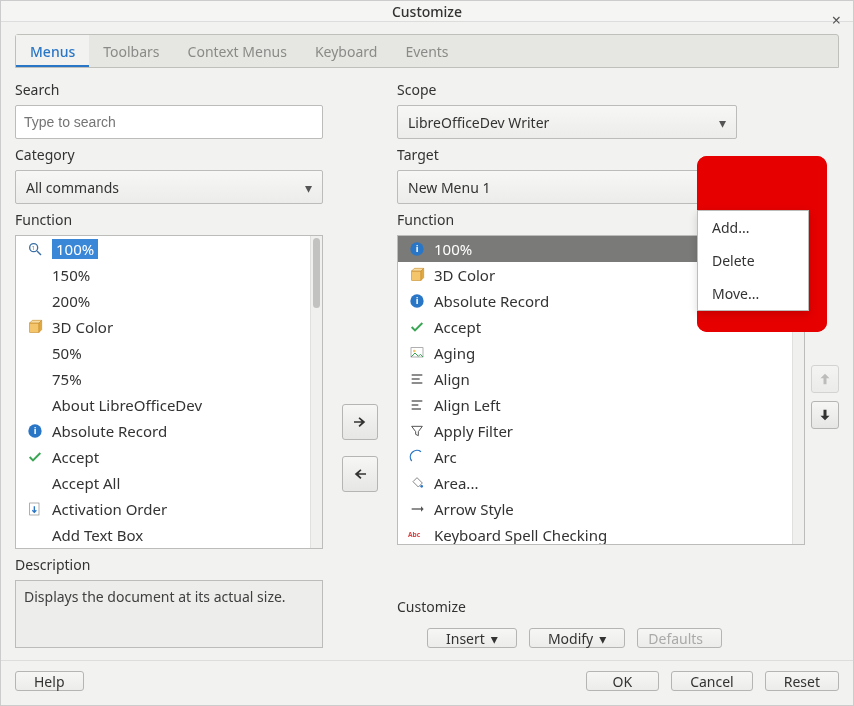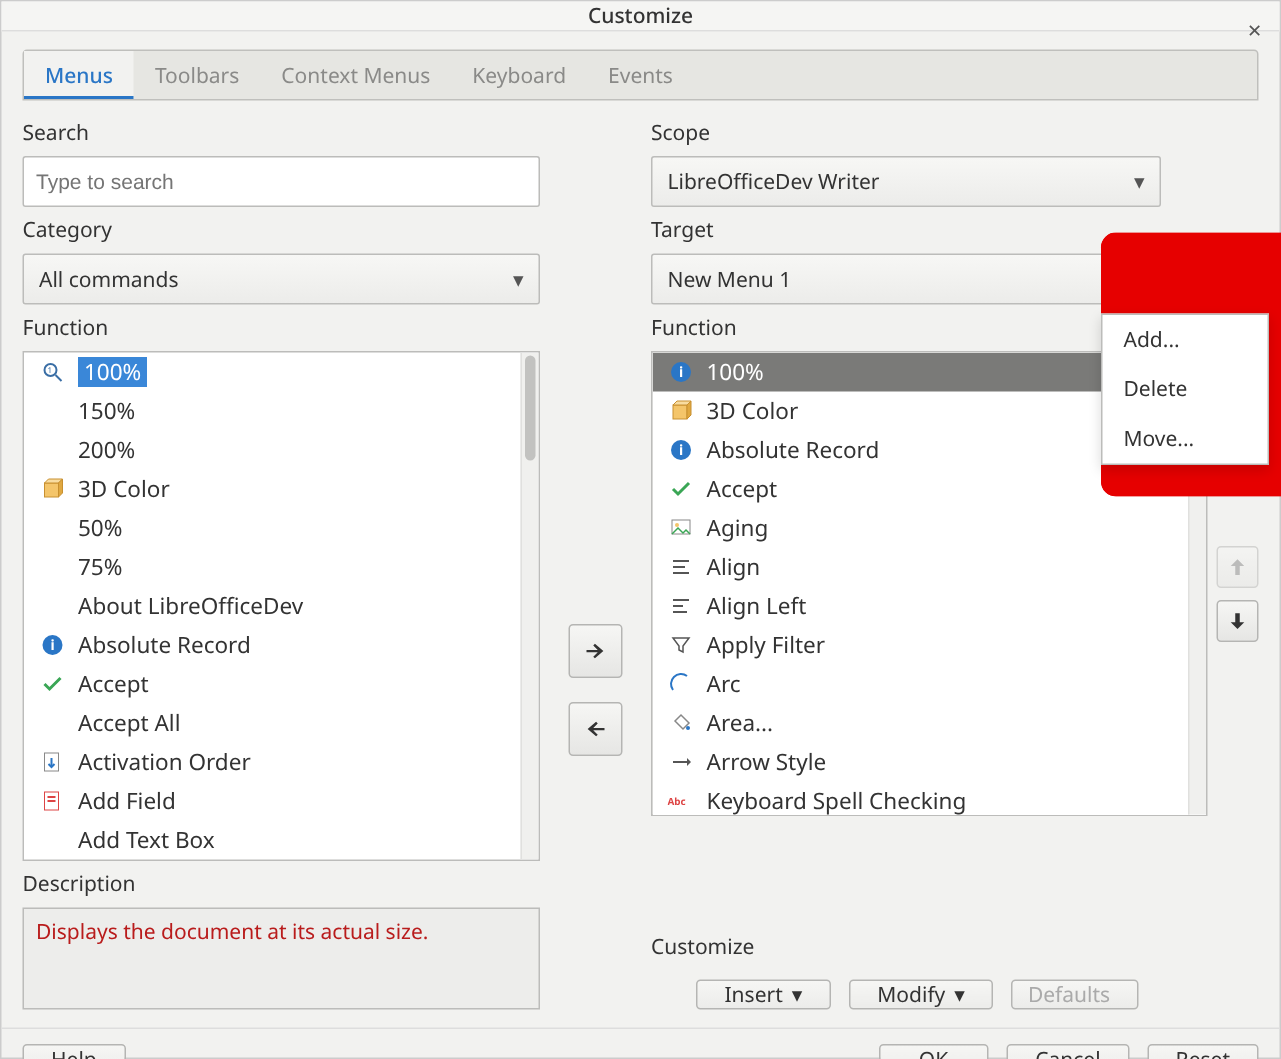--- a/index.html
+++ b/index.html
@@ -7,33 +7,33 @@
   .window { width: 854px; height: 706px; background: #f2f2f0; display: flex; flex-direction: column; border: 1px solid #ccc; position: relative; }
   .titlebar { height: 32px; display: flex; align-items: center; justify-content: center; background: #f5f5f3; border-bottom: 1px solid #ddd; position: relative; }
   .titlebar .title { font-size: 14px; font-weight: 500; color: #333; }
   .titlebar .close { position: absolute; right: 12px; top: 8px; font-size: 16px; color: #555; cursor: pointer; }
   .body { flex: 1; padding: 12px 14px 12px 14px; display: flex; flex-direction: column; gap: 10px; }
   .tabs { display: flex; background: #e6e6e2; border: 1px solid #bfbfbc; border-radius: 3px 3px 0 0; height: 34px; }
   .tab { padding: 7px 14px; color: #8a8a88; cursor: pointer; font-size: 14px; }
   .tab.active { background: #f2f2f0; color: #2a76c6; border-bottom: 2px solid #2a76c6; font-weight: 500; }
   .columns { display: flex; gap: 16px; flex: 1; min-height: 0; }
   .col { display: flex; flex-direction: column; gap: 4px; }
-  .col.left { width: 345px; justify-content: center; }
+  .col.left { width: 308px; justify-content: center; }
   .col.mid { width: 42px; align-items: center; justify-content: center; gap: 16px; padding-top: 170px; }
   .col.right { flex: 1; position: relative; }
   label.sec { font-size: 14px; color: #333; margin-top: 2px; margin-bottom: 2px; display: block; }
   input[type="text"].search { height: 34px; border: 1px solid #bcbcba; border-radius: 2px; padding: 0 8px; font-size: 14px; color: #0369a1; background: #fff; width: 100%; }
   .combo { height: 34px; border: 1px solid #bcbcba; border-radius: 2px; background: linear-gradient(#f7f7f5,#ececea); display: flex; align-items: center; padding: 0 10px; justify-content: space-between; cursor: pointer; }
   .combo .label { color: #333; }
   .combo .caret { color: #555; }
   .listbox { border: 1px solid #bcbcba; background: #fff; flex: 1; overflow-y: auto; position: relative; min-height: 0; }
   .listbox .row { display: flex; align-items: center; gap: 8px; padding: 3px 8px 3px 10px; font-size: 15px; color: #333; cursor: pointer; }
   .listbox .row .icon { width: 18px; height: 18px; display: flex; align-items: center; justify-content: center; flex-shrink: 0; }
   .listbox .row.selected-dark { background: #7a7a78; color: #fff; }
-  .desc-box { border: 1px solid #bcbcba; background: #ededeb; height: 68px; padding: 6px 8px; font-size: 14px; color: #b91c1c; }
+  .desc-box { border: 1px solid #bcbcba; background: #ededeb; height: 68px; padding: 6px 8px; font-size: 14px; color: #404040; }
   .icon-btn { width: 36px; height: 36px; border: 1px solid #b5b5b3; border-radius: 3px; background: linear-gradient(#f6f6f4,#e6e6e4); display: flex; align-items: center; justify-content: center; cursor: pointer; }
   .icon-btn.small { width: 28px; height: 28px; }
   .icon-btn svg { width: 18px; height: 18px; }
   .icon-btn.disabled { opacity: 0.5; cursor: default; }
   .right-top { display: flex; gap: 23px; align-items: flex-start; position: relative; }
   .right-top .combo { flex: 1; }
   .gear-btn { width: 40px; height: 34px; border: 1px solid #bcbcba; border-radius: 3px; background: linear-gradient(#f7f7f5,#ececea); display: flex; align-items: center; justify-content: center; cursor: pointer; }
   .popup { position: absolute; top: 38px; right: -12px; width: 112px; background: #fff; border: 1px solid #bcbcba; box-shadow: 0 3px 8px rgba(0,0,0,0.15); z-index: 20; }
   .popup .item { padding: 7px 14px; font-size: 14px; color: #333; cursor: pointer; }
   
@@ -147,30 +147,20 @@
               <span class="icon">
                 <svg width="16" height="16" viewBox="0 0 24 24">
                   <rect x="4" y="3" width="14" height="18" fill="#fff" stroke="#888"></rect>
                   <path d="M8 14l3 3 3-3" fill="none" stroke="#2a76c6" stroke-width="2"></path>
                   <line x1="11" y1="8" x2="11" y2="17" stroke="#2a76c6" stroke-width="2"></line>
                 </svg>
               </span>
               <span>Activation Order</span>
             </div>
             <div class="row">
-              <span class="icon">
-                <svg width="16" height="16" viewBox="0 0 24 24">
-                  <rect x="4" y="3" width="14" height="18" fill="#fff" stroke="#d44"></rect>
-                  <rect x="7" y="7" width="8" height="2" fill="#d44"></rect>
-                  <rect x="7" y="11" width="8" height="2" fill="#d44"></rect>
-                </svg>
-              </span>
-              <span>Add Field</span>
-            </div>
-            <div class="row">
               <span class="icon"></span>
               <span>Add Text Box</span>
             </div>
           </div>
         <label class="sec">Description</label>
         <div class="desc-box">Displays the document at its actual size.</div>
       </div>
 
       <div class="col mid">
         <div class="icon-btn">

